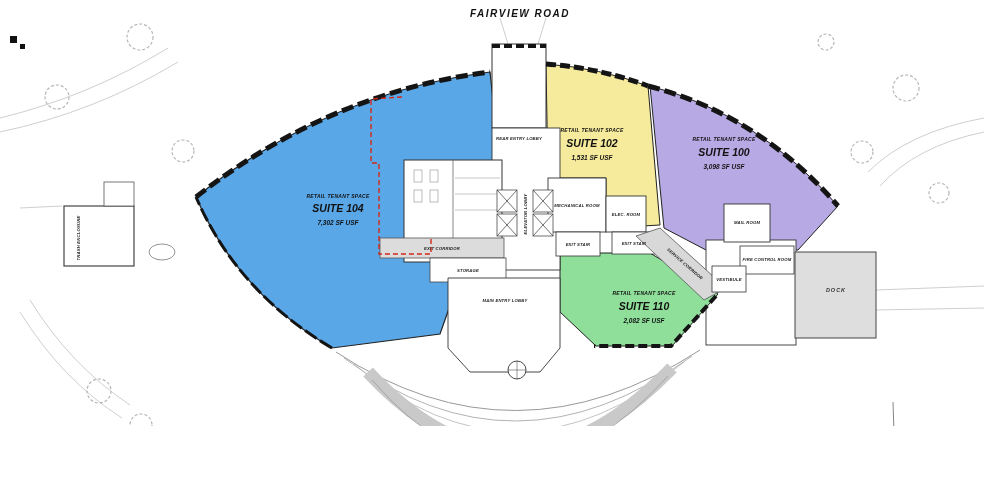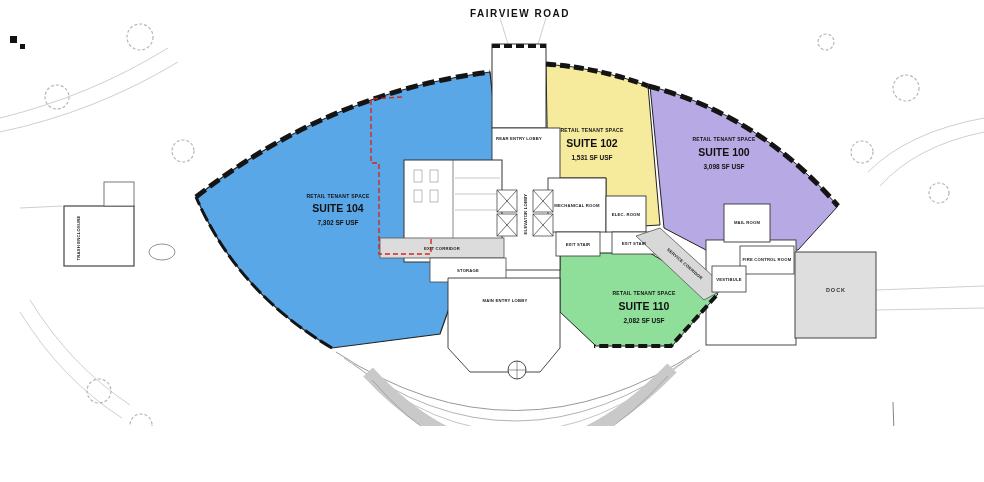--- a/index.html
+++ b/index.html
@@ -1,17 +1,17 @@
 <!DOCTYPE html>
 <html><head>
 <meta charset="utf-8">
 <style>
   html,body{margin:0;padding:0;background:#ffffff;}
   .plan-wrap{position:relative;width:984px;height:426px;background:#a3a3a3;overflow:hidden;
-             font-family:"Liberation Sans", sans-serif;}
+             font-family:"Liberation Sans", sans-serif;font-style:italic;}
   svg{position:absolute;left:0;top:0;}
   text{fill:#111;}
   .lbl-street{font-size:10px;font-weight:bold;letter-spacing:1.5px;text-anchor:middle;}
   .lbl-suite-type{font-size:5px;font-weight:bold;letter-spacing:.3px;text-anchor:middle;}
   .lbl-suite-name{font-size:10.5px;font-weight:bold;text-anchor:middle;}
   .lbl-suite-area{font-size:6.5px;font-weight:bold;text-anchor:middle;}
   .lbl-room{font-size:4.2px;font-weight:bold;letter-spacing:.2px;text-anchor:middle;fill:#222;}
   .lbl-room-lg{font-size:5.5px;font-weight:bold;letter-spacing:1px;text-anchor:middle;fill:#333;}
   .wall{fill:none;stroke:#141414;}
   .deco{fill:none;stroke:#cfcfcf;stroke-width:1;}

